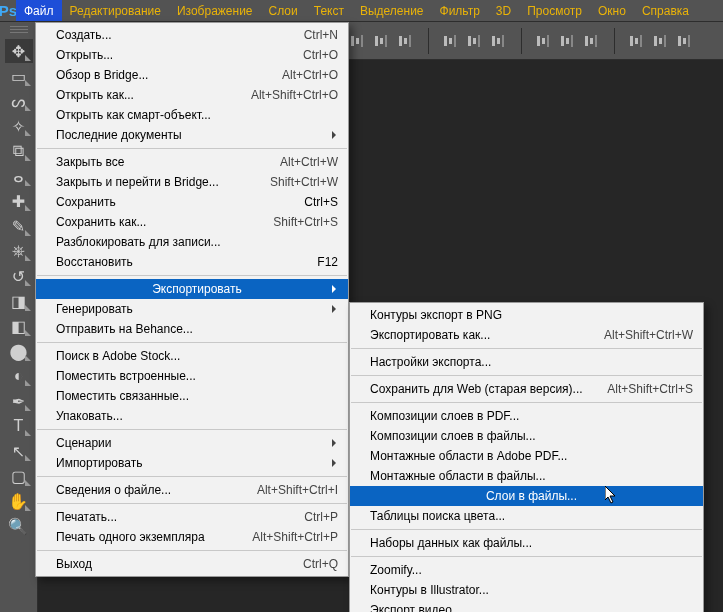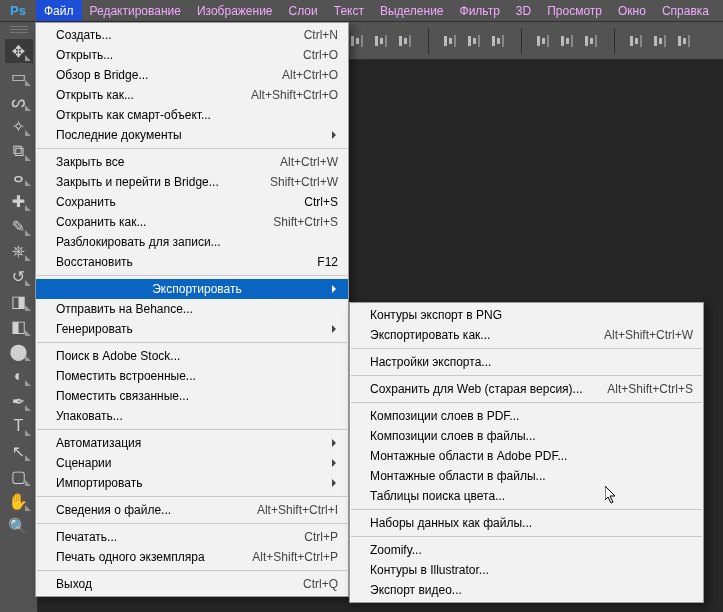--- a/index.html
+++ b/index.html
@@ -7,25 +7,25 @@
     width:723px; height:612px; overflow:hidden;
     background:#535353; font-family:"Segoe UI",Tahoma,sans-serif;
     font-size:12px; color:#e5e5e5; position:relative;
   }
 
   .menubar {
     height:22px; background:#535353; border-bottom:1px solid #2d2d2d;
     display:flex; align-items:stretch; padding-left:0;
   }
   .ps-logo {
-    width:36px; display:flex; align-items:center; justify-content:center;
-    color:#3fa9f5; font-weight:bold; font-size:13px;
+    width:16px; display:flex; align-items:center; justify-content:center;
+    color:#3fa9f5; font-weight:bold; font-size:15px;
   }
   .menu-item {
-    padding:0 8px; display:flex; align-items:center; color:#f0abfc; cursor:default;
+    padding:0 8px; display:flex; align-items:center; color:#eab308; cursor:default;
   }
   .menu-item.active { background:#1d4ed8; color:#fff; }
 
   .toolbar {
     height:38px; background:#535353; border-bottom:1px solid #2d2d2d;
     display:flex; align-items:center; padding-left:8px;
   }
   .tb-btn {
     width:22px; height:22px; margin-right:2px;
     display:flex; align-items:center; justify-content:center;
@@ -279,43 +279,40 @@
       <span class="lbl">Разблокировать для записи...</span>
     </div>
     <div class="dm-row disabled">
       <span class="lbl">Восстановить</span>
       <span class="sc">F12</span>
     </div>
     <div class="dm-sep"></div>
     <div class="dm-row highlight has-sub">
       <span class="lbl">Экспортировать</span>
     </div>
-    <div class="dm-row disabled">
-      <span class="lbl">Отправить на Behance...</span>
-    </div>
     <div class="dm-row has-sub">
       <span class="lbl">Генерировать</span>
     </div>
+    <div class="dm-row disabled">
+      <span class="lbl">Отправить на Behance...</span>
+    </div>
     <div class="dm-sep"></div>
     <div class="dm-row">
       <span class="lbl">Поиск в Adobe Stock...</span>
     </div>
     <div class="dm-row">
       <span class="lbl">Поместить встроенные...</span>
     </div>
     <div class="dm-row">
       <span class="lbl">Поместить связанные...</span>
     </div>
     <div class="dm-row disabled">
       <span class="lbl">Упаковать...</span>
     </div>
     <div class="dm-sep"></div>
-    <div class="dm-row has-sub">
-      <span class="lbl">Автоматизация</span>
-    </div>
     <div class="dm-row has-sub">
       <span class="lbl">Сценарии</span>
     </div>
     <div class="dm-row has-sub">
       <span class="lbl">Импортировать</span>
     </div>
     <div class="dm-sep"></div>
     <div class="dm-row">
       <span class="lbl">Сведения о файле...</span>
       <span class="sc">Alt+Shift+Ctrl+I</span>
@@ -358,20 +355,23 @@
       <span class="lbl">Композиции слоев в PDF...</span>
     </div>
     <div class="dm-row disabled">
       <span class="lbl">Композиции слоев в файлы...</span>
     </div>
     <div class="dm-row disabled">
       <span class="lbl">Монтажные области в Adobe PDF...</span>
     </div>
     <div class="dm-row disabled">
       <span class="lbl">Монтажные области в файлы...</span>
+    </div>
+    <div class="dm-row highlight">
+      <span class="lbl">Слои в файлы...</span>
     </div>
     <div class="dm-row">
       <span class="lbl">Таблицы поиска цвета...</span>
     </div>
     <div class="dm-sep"></div>
     <div class="dm-row disabled">
       <span class="lbl">Наборы данных как файлы...</span>
     </div>
     <div class="dm-sep"></div>
     <div class="dm-row">

